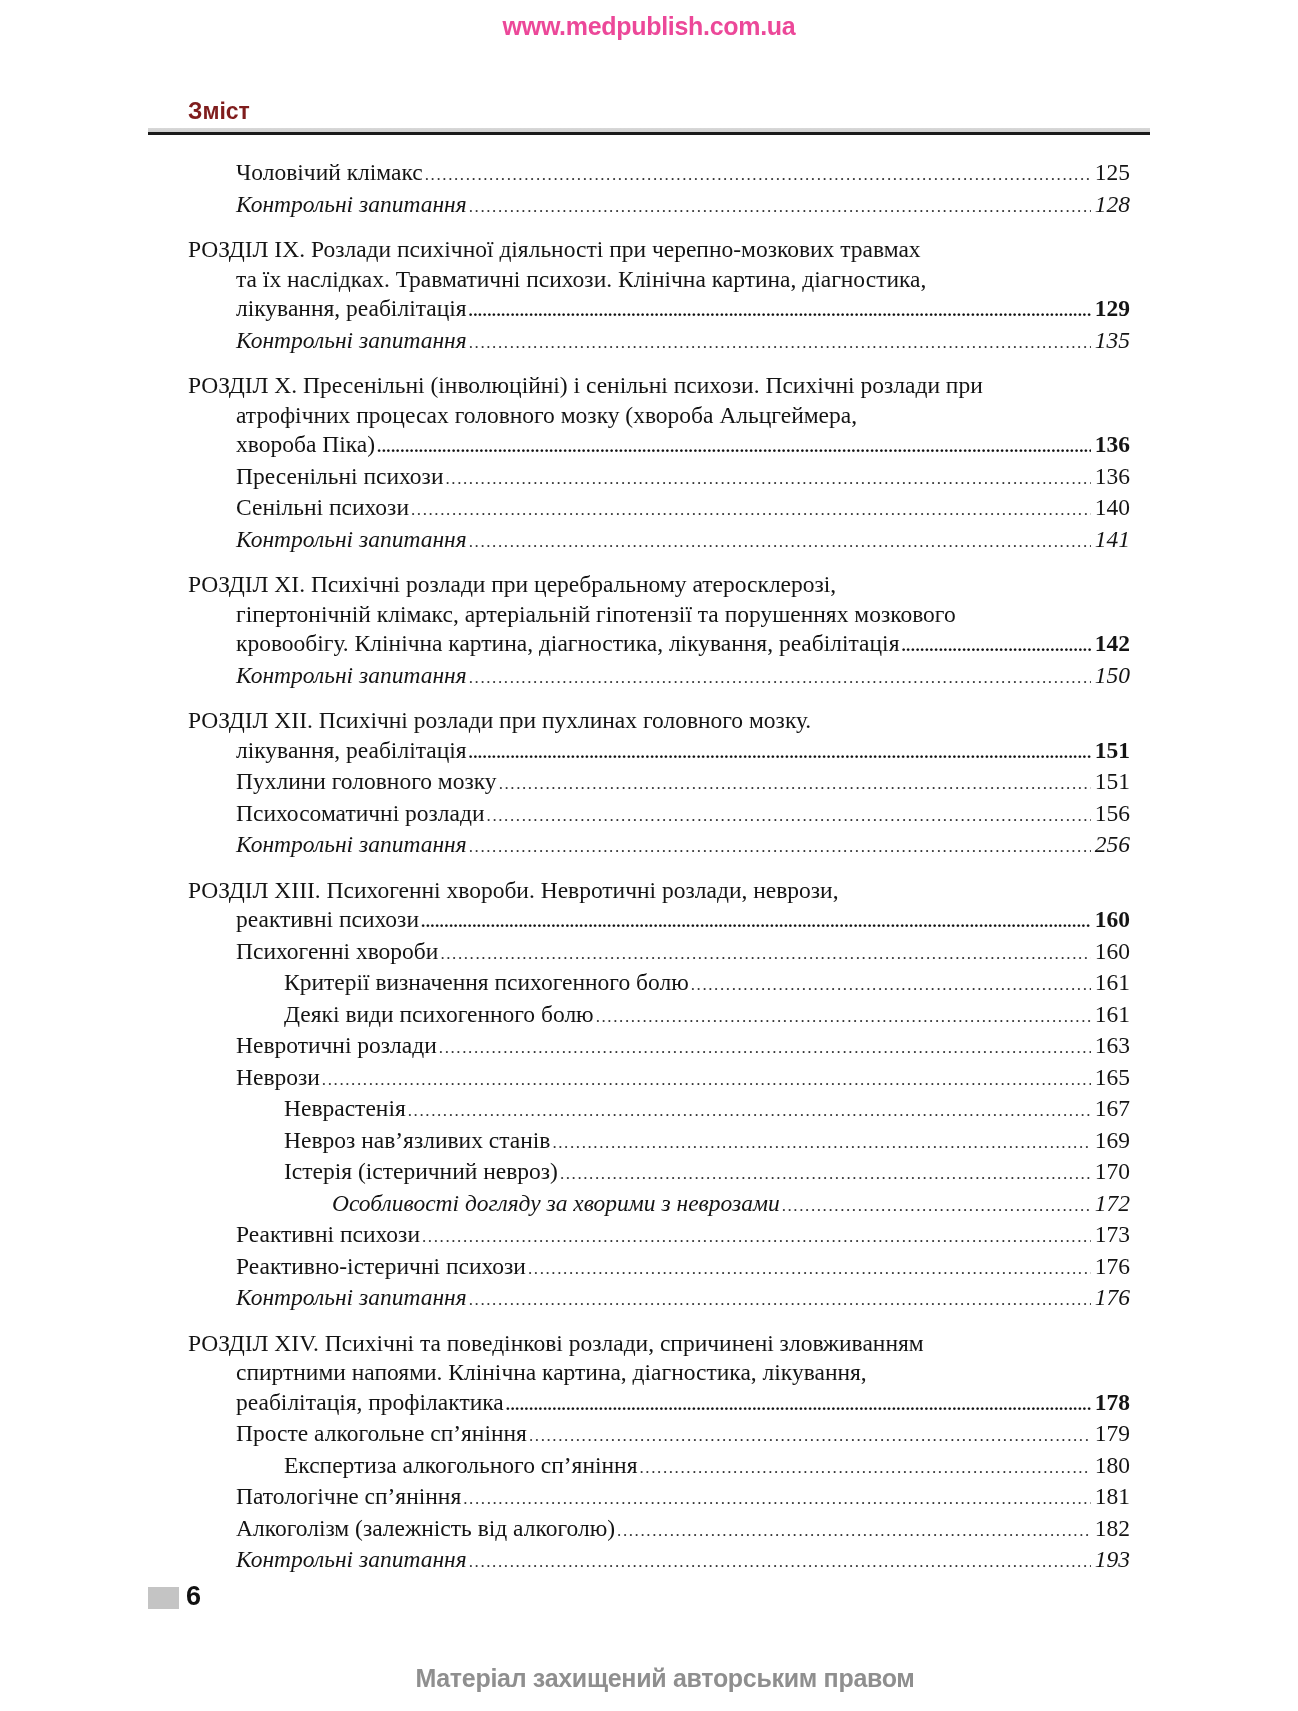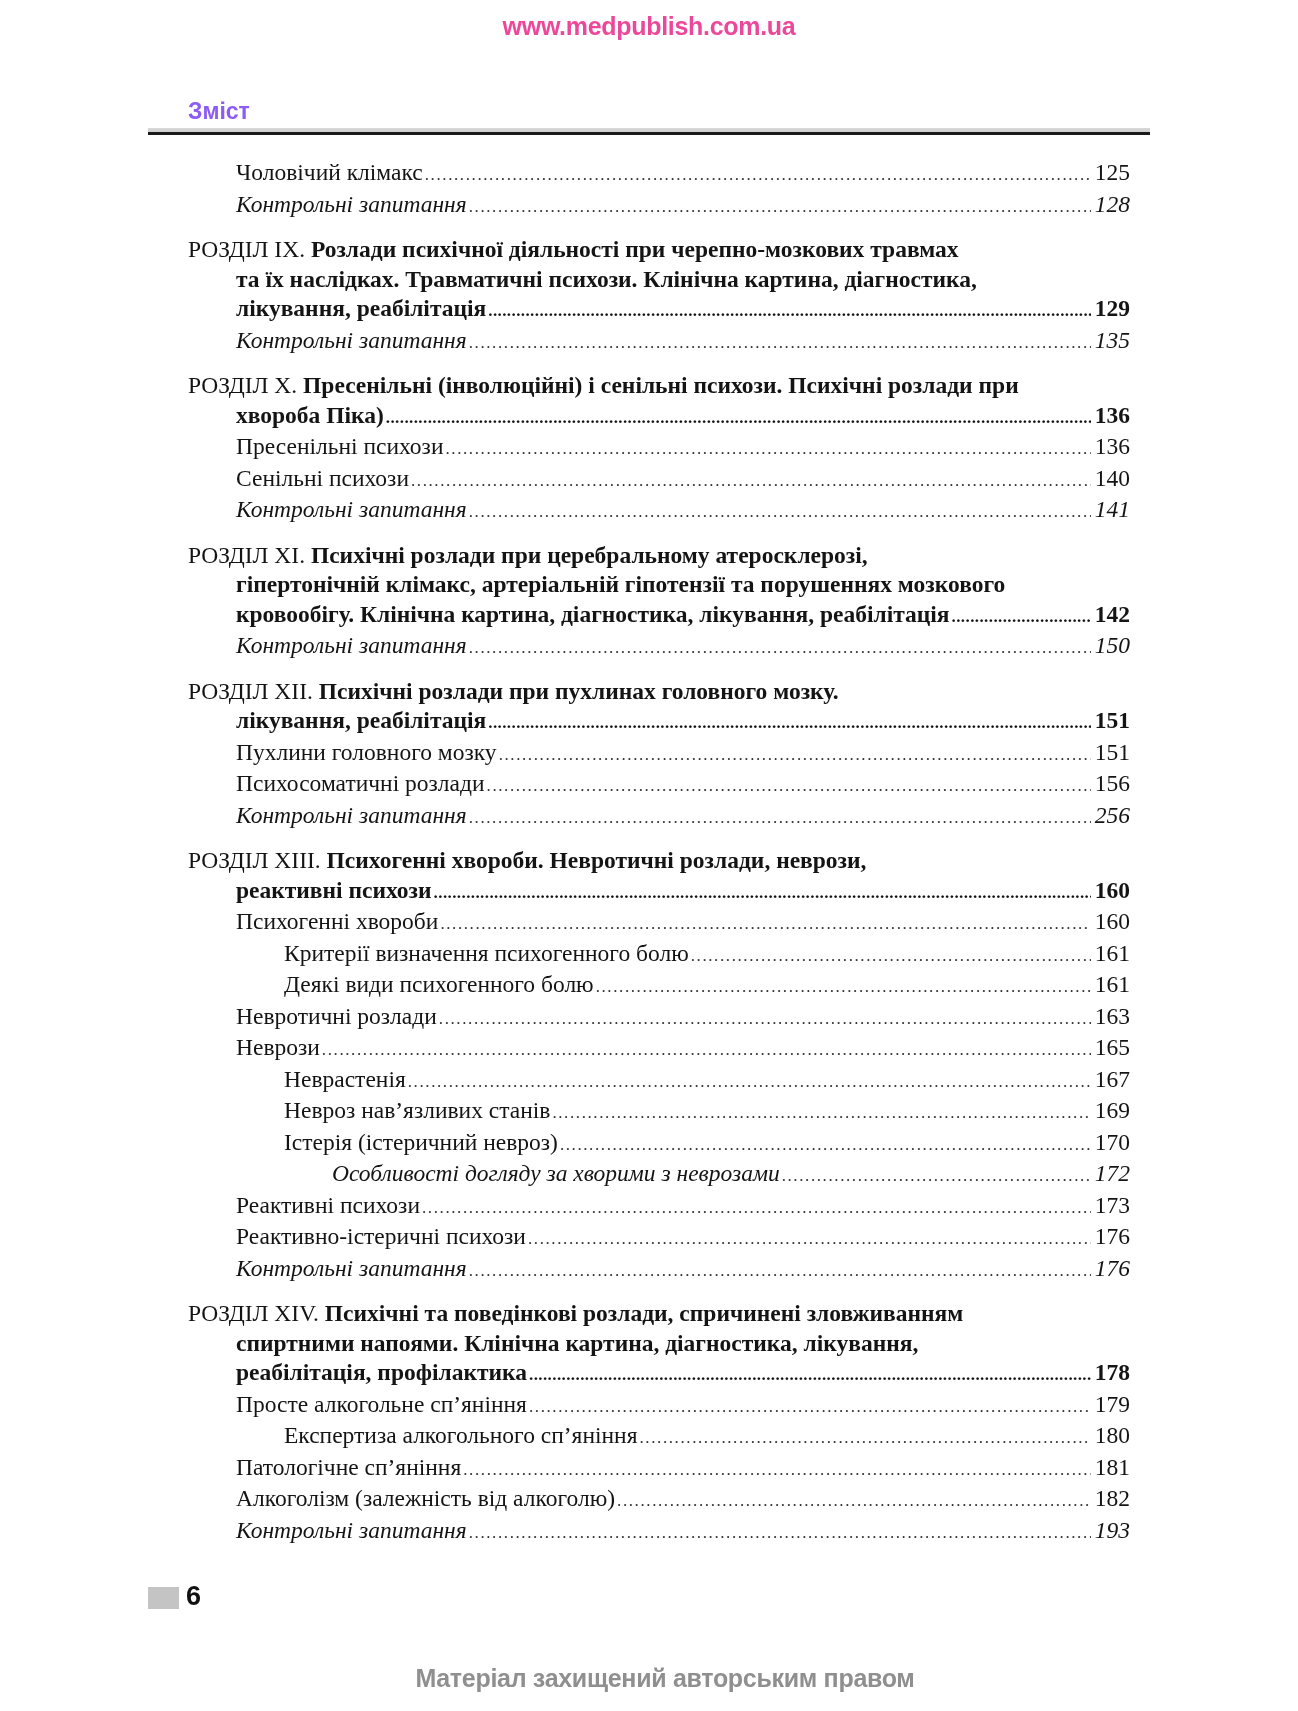--- a/index.html
+++ b/index.html
@@ -1,34 +1,34 @@
 <!DOCTYPE html>
 <html><head>
 <meta charset="utf-8">
 <style>
   html, body { margin: 0; padding: 0; background: #ffffff; }
   body { width: 1298px; height: 1711px; position: relative; overflow: hidden; font-family: "Liberation Serif", serif; color: #141414; }
   .watermark-top { position: absolute; top: 12px; left: 0; width: 1298px; text-align: center; font-family: "Liberation Sans", sans-serif; font-weight: bold; font-size: 25px; color: #ec4899; letter-spacing: -0.3px; }
-  .running-head { position: absolute; top: 98px; left: 188px; font-family: "Liberation Sans", sans-serif; font-weight: bold; font-size: 23px; color: #8b5cf6; }
+  .running-head { position: absolute; top: 98px; left: 188px; font-family: "Liberation Sans", sans-serif; font-weight: bold; font-size: 23px; color: #7f1d1d; }
   .head-rule { position: absolute; top: 128px; left: 148px; width: 1002px; height: 7px; background: linear-gradient(#d8d8d8 0, #cfcfcf 55%, #1a1a1a 55%, #1a1a1a 100%); }
   .toc { position: absolute; top: 158px; left: 188px; width: 942px; }
   .entry { position: relative; font-size: 23.5px; line-height: 29.5px; white-space: nowrap; }
   .entry .line { display: flex; align-items: baseline; }
   .entry .title-text { flex: 0 0 auto; }
   .entry .leader { flex: 1 1 auto; overflow: hidden; white-space: nowrap; margin: 0 4px 0 2px; color: #333; font-size: 17px; letter-spacing: 1.6px; }
   .entry .leader::before { content: "................................................................................................................................................................................................................................................"; }
   .entry .page { flex: 0 0 auto; text-align: right; }
   .lvl1 { padding-left: 48px; }
   .lvl2 { padding-left: 96px; }
   .lvl3 { padding-left: 144px; }
   .italic .title-text, .italic .page { font-style: italic; }
   .chapter { margin-top: 14px; }
   .chapter .first { display: block; }
   .chapter .ch-label { font-weight: normal; }
-  .chapter .ch-title { font-weight: bold; }
+  .chapter .ch-title { font-weight: normal; }
   .chapter .cont { padding-left: 48px; font-weight: bold; display: block; }
   .chapter .cont.line { display: flex; }
   .chapter .leader.bold { font-weight: bold; color: #111; letter-spacing: 0.4px; }
   .chapter .page.bold { font-weight: bold; }
   .footer-box { position: absolute; top: 1587px; left: 148px; width: 31px; height: 22px; background: #c4c4c4; }
   .footer-num { position: absolute; top: 1581px; left: 186px; font-family: "Liberation Sans", sans-serif; font-weight: bold; font-size: 27px; color: #111; }
   .watermark-bottom { position: absolute; top: 1664px; left: 16px; width: 1298px; text-align: center; font-family: "Liberation Sans", sans-serif; font-weight: bold; font-size: 25px; color: #8f8f8f; letter-spacing: -0.3px; }
 </style>
 </head>
 <body>
@@ -65,20 +65,21 @@
       </div>
       <div class="entry lvl1 italic">
         <div class="line">
           <span class="title-text">Контрольні запитання</span>
           <span class="leader"></span>
           <span class="page">135</span>
         </div>
       </div>
       <div class="entry chapter">
         <div class="first"><span class="ch-label">РОЗДІЛ X.</span> <span class="ch-title title-text">Пресенільні (інволюційні) і сенільні психози. Психічні розлади при</span></div>
+        <div class="cont"><span class="ch-title title-text">атрофічних процесах головного мозку (хвороба Альцгеймера,</span></div>
         <div class="cont line">
           <span class="ch-title title-text">хвороба Піка)</span>
           <span class="leader bold"></span>
           <span class="page bold">136</span>
         </div>
       </div>
       <div class="entry lvl1">
         <div class="line">
           <span class="title-text">Пресенільні психози</span>
           <span class="leader"></span>

